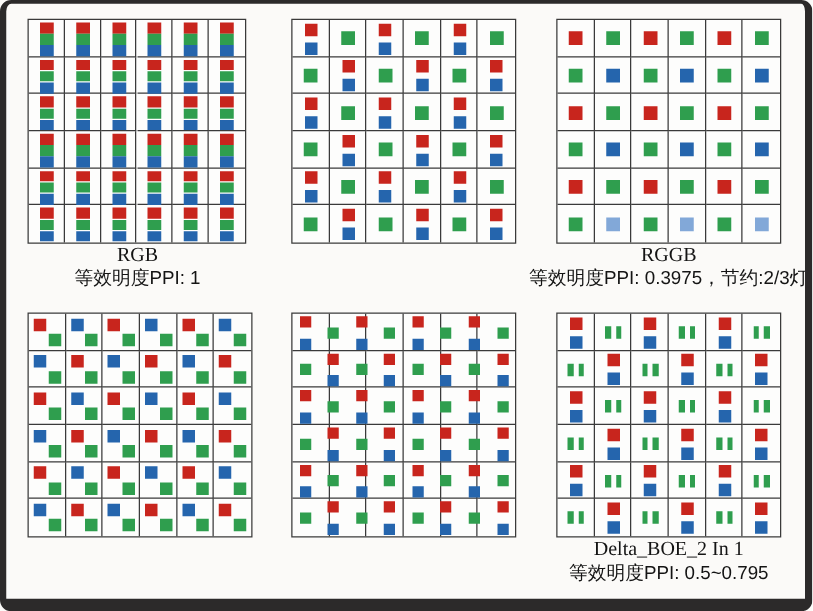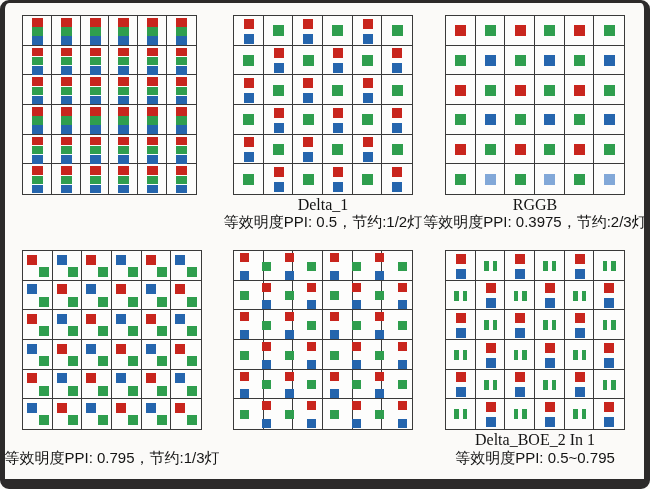--- a/index.html
+++ b/index.html
@@ -659,27 +659,26 @@
         <div class="sq" style="left: 76.1667px; top: 158.167px; width: 4.5px; height: 10px; background: rgb(47, 158, 78);"></div>
         <div class="sq" style="left: 98.8333px; top: 150.833px; width: 10px; height: 10px; background: rgb(200, 37, 29);"></div>
         <div class="sq" style="left: 98.8333px; top: 165.833px; width: 10px; height: 10px; background: rgb(37, 101, 173);"></div>
         <div class="sq" style="left: 127px; top: 158.167px; width: 4.5px; height: 10px; background: rgb(47, 158, 78);"></div>
         <div class="sq" style="left: 135.5px; top: 158.167px; width: 4.5px; height: 10px; background: rgb(47, 158, 78);"></div>
         <div class="sq" style="left: 158.167px; top: 150.833px; width: 10px; height: 10px; background: rgb(200, 37, 29);"></div>
         <div class="sq" style="left: 158.167px; top: 165.833px; width: 10px; height: 10px; background: rgb(37, 101, 173);"></div>
       </div>
     </div>
 
-
-  <div class="cap cap-name" style="left:203px; top:196px; width:240px;">Delta_1</div>
-  <div class="cap cap-ppi" style="left:203px; top:213px; width:240px;">等效明度PPI: 0.5，节约:1/2灯</div>
+  <div class="cap cap-name" style="left:0px;   top:196px; width:220px;">RGB</div>
+  <div class="cap cap-ppi" style="left:0px;   top:213px; width:220px;">等效明度PPI: 1</div>
+
 
   <div class="cap cap-name" style="left:415px; top:196px; width:240px;">RGGB</div>
   <div class="cap cap-ppi" style="left:415px; top:213px; width:240px;">等效明度PPI: 0.3975，节约:2/3灯</div>
 
-  <div class="cap cap-ppi" style="left:0px;   top:449px; width:224px;">等效明度PPI: 0.795，节约:1/3灯</div>
 
 
   <div class="cap cap-name" style="left:415px; top:431px; width:240px;">Delta_BOE_2 In 1</div>
   <div class="cap cap-ppi" style="left:415px; top:449px; width:240px;">等效明度PPI: 0.5~0.795</div>
 
   <div class="frame"></div>
 </div>
 
 </body></html>

